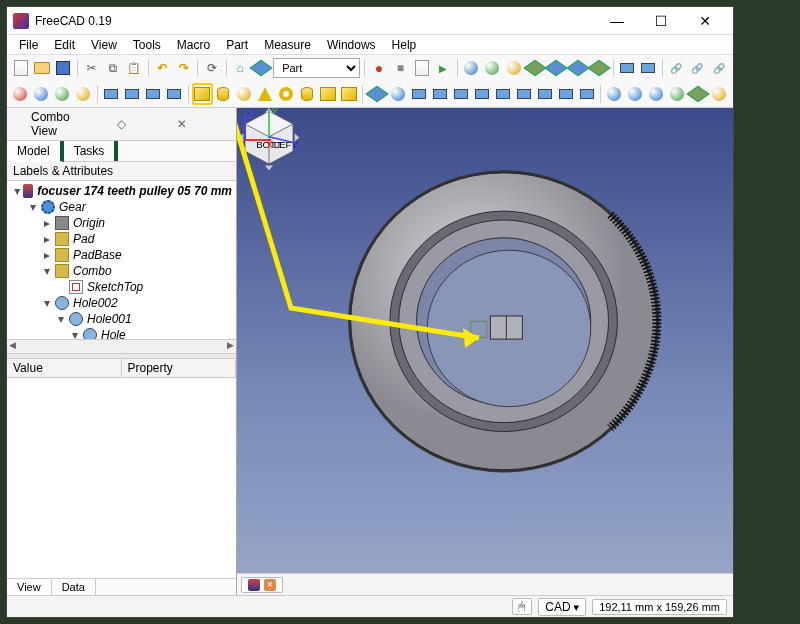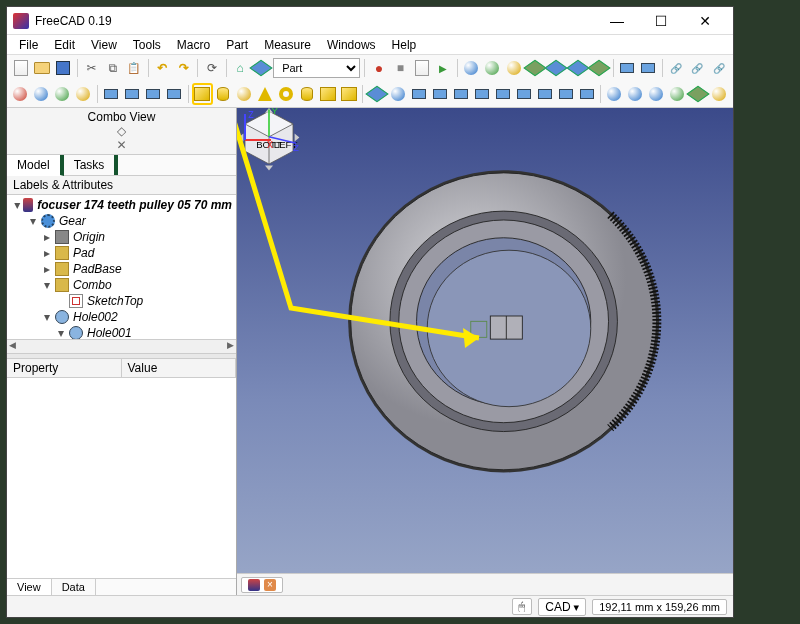--- a/index.html
+++ b/index.html
@@ -50,21 +50,21 @@
   .ico-rec::before{content:"●";font-size:14px;}
   .ico-stop::before{content:"■";color:#888;font-size:12px;}
   .ico-play::before{content:"▶";color:#3a9a3a;font-size:10px;}
   .ico-link::before{content:"🔗";font-size:10px;}
 
   
   .body { flex: 1; display: flex; min-height: 0; }
 
   
   .combo { width: 230px; background: #fff; border-right: 1px solid #aaa; display: flex; flex-direction: column; }
-  .combo-title { background: #f4f4f4; border-bottom: 1px solid #ccc; padding: 2px 24px; display:flex;align-items:center;flex-direction:column; }
+  .combo-title { background: #f4f4f4; border-bottom: 1px solid #ccc; padding: 2px 24px; display:flex;align-items:center; }
   .combo-title span { flex:1; }
   .combo-title .x{width:14px;text-align:center;color:#666;}
   .combo-tabs { display:flex; border-bottom:1px solid #ccc; background:#fafafa;}
   .combo-tabs span{ padding:3px 10px; border-right:4px solid #14532d;}
   .combo-tabs span.active{ background:#fff; border-bottom:1px solid #fff; margin-bottom:-1px;}
   .labels-header{ background:#f4f4f4; border-bottom:1px solid #ccc; padding:2px 6px; }
   .tree { flex:1; overflow:auto; padding:2px 2px; }
   .tree-row { display:flex; align-items:center; height:16px; padding:0 2px; white-space:nowrap;}
   .tree-row .tw{width:12px;text-align:center;color:#555;cursor:default;}
   .tree-row .ico{width:14px;height:14px;margin:0 2px;display:inline-block;}
@@ -377,22 +377,22 @@
           </div>
           <div class="tree-row" style="padding-left: 74px;">
             <span class="tw"></span>
             <span class="ico ico-sketch"></span>
             <span class="lbl">Sketch</span>
           </div>
         </div>
       <div class="tree-scroll"></div>
       <div class="prop-split"></div>
       <div class="prop-head">
+        <span>Value</span>
         <span>Property</span>
-        <span>Value</span>
       </div>
       <div class="prop-body"></div>
       <div class="prop-tabs">
         <span class="active">View</span>
         <span>Data</span>
       </div>
     </div>
 
     <div class="viewport">
       <svg viewBox="0 0 558 490">

